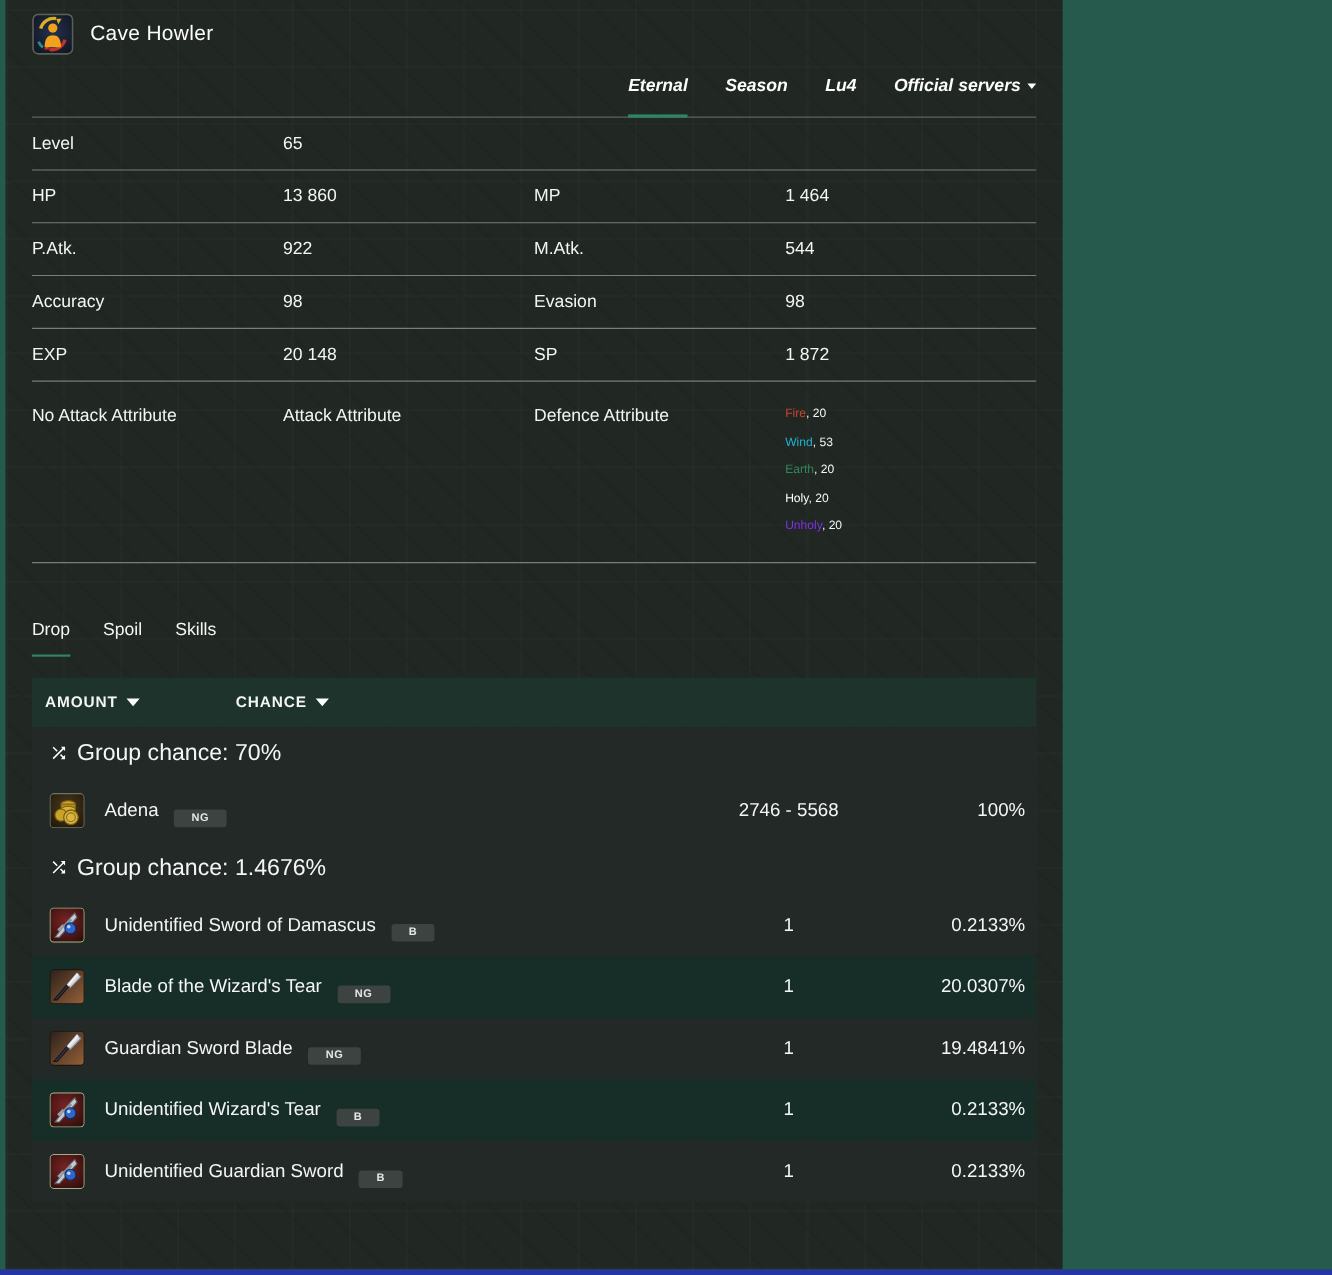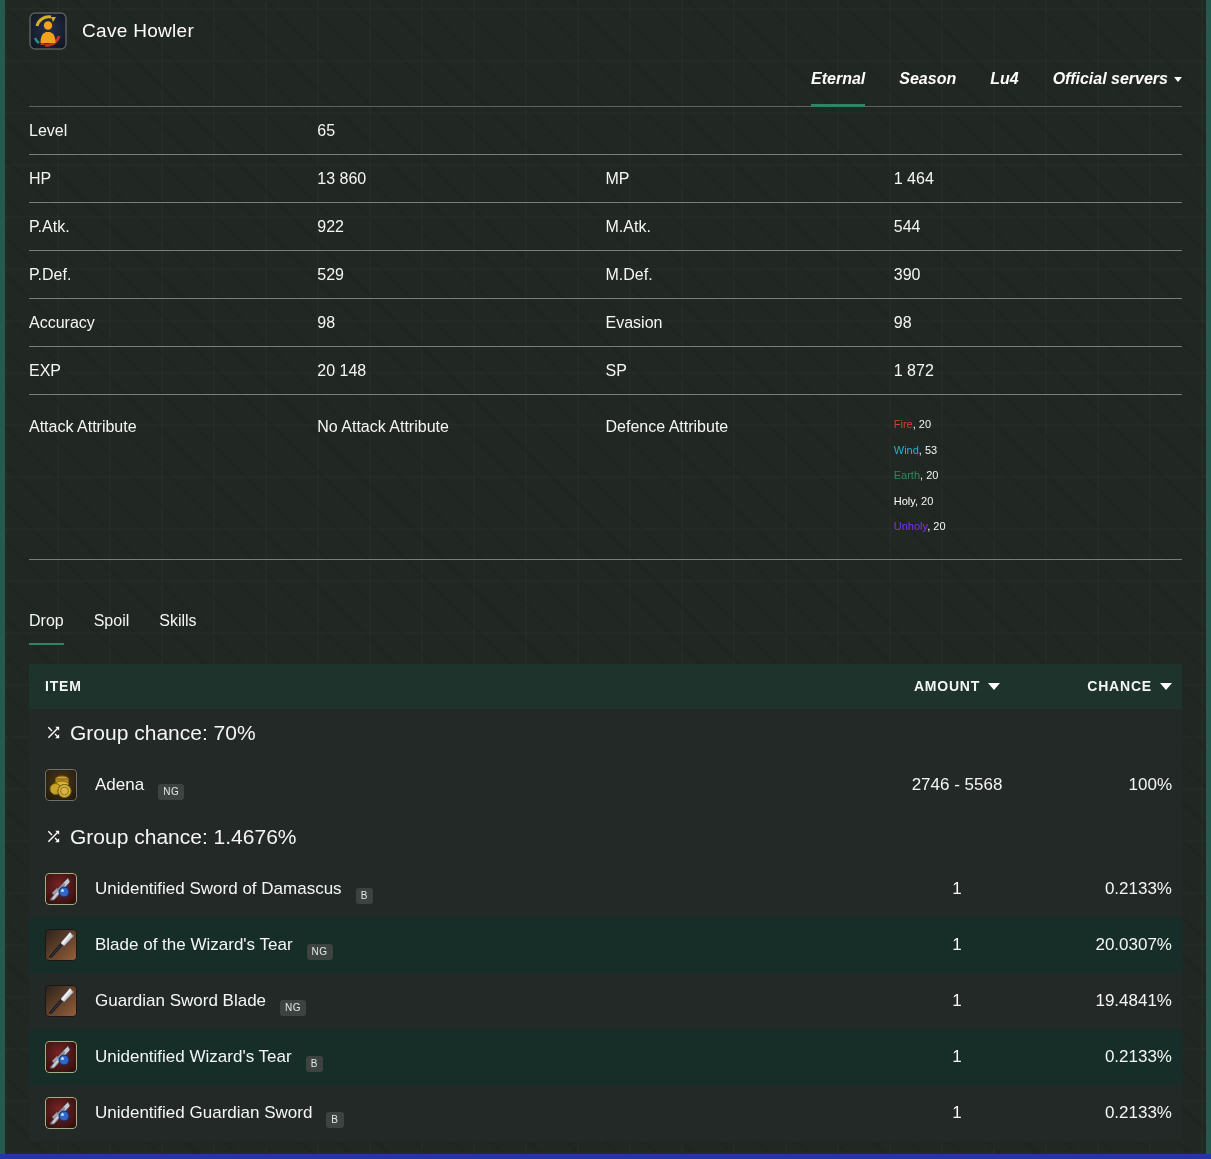--- a/index.html
+++ b/index.html
@@ -5,21 +5,21 @@
   * { margin:0; padding:0; box-sizing:border-box; }
   html,body { width:1211px; height:1159px; overflow:hidden; }
   body {
     font-family:"Liberation Sans", sans-serif;
     background:#265a4c;
     color:#f4f6f5;
     position:relative;
   }
   .page {
     position:absolute; left:5px; top:0;
-    width:1201px; height:1154px;
+    width:961px; height:1154px;
     padding:0 24px;
     overflow:hidden;
     background:
       repeating-linear-gradient(0deg, rgba(255,255,255,0.014) 0 2px, transparent 2px 52px),
       repeating-linear-gradient(90deg, rgba(255,255,255,0.014) 0 2px, transparent 2px 52px),
       repeating-linear-gradient(45deg, rgba(0,0,0,0.05) 0 3px, transparent 3px 27px),
       #212723;
   }
   .bottom-strip { position:absolute; left:0; bottom:0; width:1211px; height:5px; background:#2636a0; z-index:20; }
 
@@ -73,22 +73,22 @@
   }
   .row-group { height:48px; background:#232927; font-size:21px; }
   .row-group .col-item { gap:8px; }
   .row-item { height:56px; font-size:17px; }
   .row-item:nth-of-type(odd) { background:#232927; }
   .row-item:nth-of-type(even) { background:#162e27; }
   .item-icon { width:32px; height:32px; border-radius:4px; flex:0 0 auto; display:block; }
   .item-name { margin-left:18px; cursor:pointer; }
   .badge {
     margin-left:14px; background:#3d4341; color:#e5e7e6;
-    font-size:10px; font-weight:400; letter-spacing:.5px;
-    padding:3px 5px; border-radius:3px; line-height:10px;margin-top:15px;
+    font-size:10px; font-weight:700; letter-spacing:.5px;
+    padding:3px 16px; border-radius:3px; line-height:10px;margin-top:15px;
   }
   .shuffle-svg { width:17px; height:17px; flex:0 0 auto; }
 </style>
 </head>
 <body>
 
 <div class="page">
 
   <div class="mob-header">
     <svg class="mob-avatar" viewBox="0 0 38 38">
@@ -130,62 +130,55 @@
       <div>MP</div>
       <div>1 464</div>
     </div>
     <div class="stat-row">
       <div>P.Atk.</div>
       <div>922</div>
       <div>M.Atk.</div>
       <div>544</div>
     </div>
     <div class="stat-row">
-      <div>P.Def.</div>
-      <div>529</div>
-      <div>M.Def.</div>
-      <div>390</div>
-    </div>
-    <div class="stat-row">
       <div>Accuracy</div>
       <div>98</div>
       <div>Evasion</div>
       <div>98</div>
     </div>
     <div class="stat-row">
       <div>EXP</div>
       <div>20 148</div>
       <div>SP</div>
       <div>1 872</div>
     </div>
 
     <div class="stat-row attr-row">
+      <div>No Attack Attribute</div>
       <div>Attack Attribute</div>
-      <div>No Attack Attribute</div>
       <div>Defence Attribute</div>
       <div class="def-list">
         <div class="def-line"><span style="color: rgb(210, 65, 48);">Fire</span><span>, </span><span>20</span></div>
         <div class="def-line"><span style="color: rgb(31, 180, 210);">Wind</span><span>, </span><span>53</span></div>
         <div class="def-line"><span style="color: rgb(53, 133, 92);">Earth</span><span>, </span><span>20</span></div>
         <div class="def-line"><span style="color: rgb(255, 255, 255);">Holy</span><span>, </span><span>20</span></div>
         <div class="def-line"><span style="color: rgb(125, 48, 235);">Unholy</span><span>, </span><span>20</span></div>
       </div>
     </div>
   </div>
 
   <div class="section-tabs">
     <div class="section-tab active">Drop</div>
     <div class="section-tab">Spoil</div>
     <div class="section-tab">Skills</div>
   </div>
 
   <div class="drop-table">
 
     <div class="t-row t-head">
-      <div class="col-item">ITEM</div>
       <div class="col-amount"><span>AMOUNT</span><span class="sort-caret"></span></div>
       <div class="col-chance"><span>CHANCE</span><span class="sort-caret"></span></div>
     </div>
 
     <div class="t-row row-group">
       <div class="col-item">
         <svg class="shuffle-svg" viewBox="0 0 24 24">
             <path fill="#ffffff" d="M10.59 9.17L5.41 4 4 5.41l5.17 5.17 1.42-1.41zM14.5 4l2.04 2.04L4 18.59 5.41 20 17.96 7.46 20 9.5V4h-5.5zm.33 9.41l-1.41 1.41 3.13 3.13L14.5 20H20v-5.5l-2.04 2.04-3.13-3.13z"></path>
           </svg>
         <span>Group chance: 70%</span>

